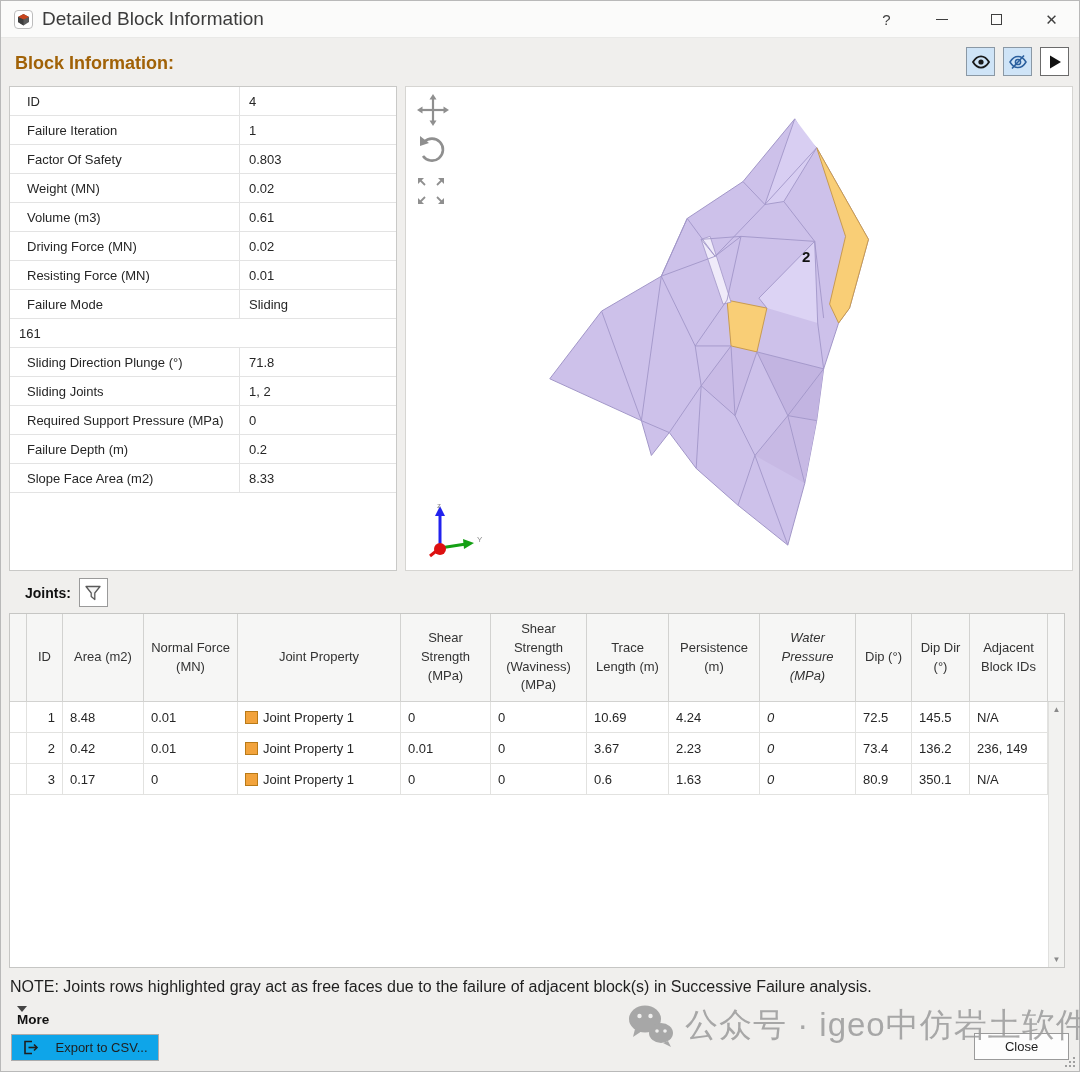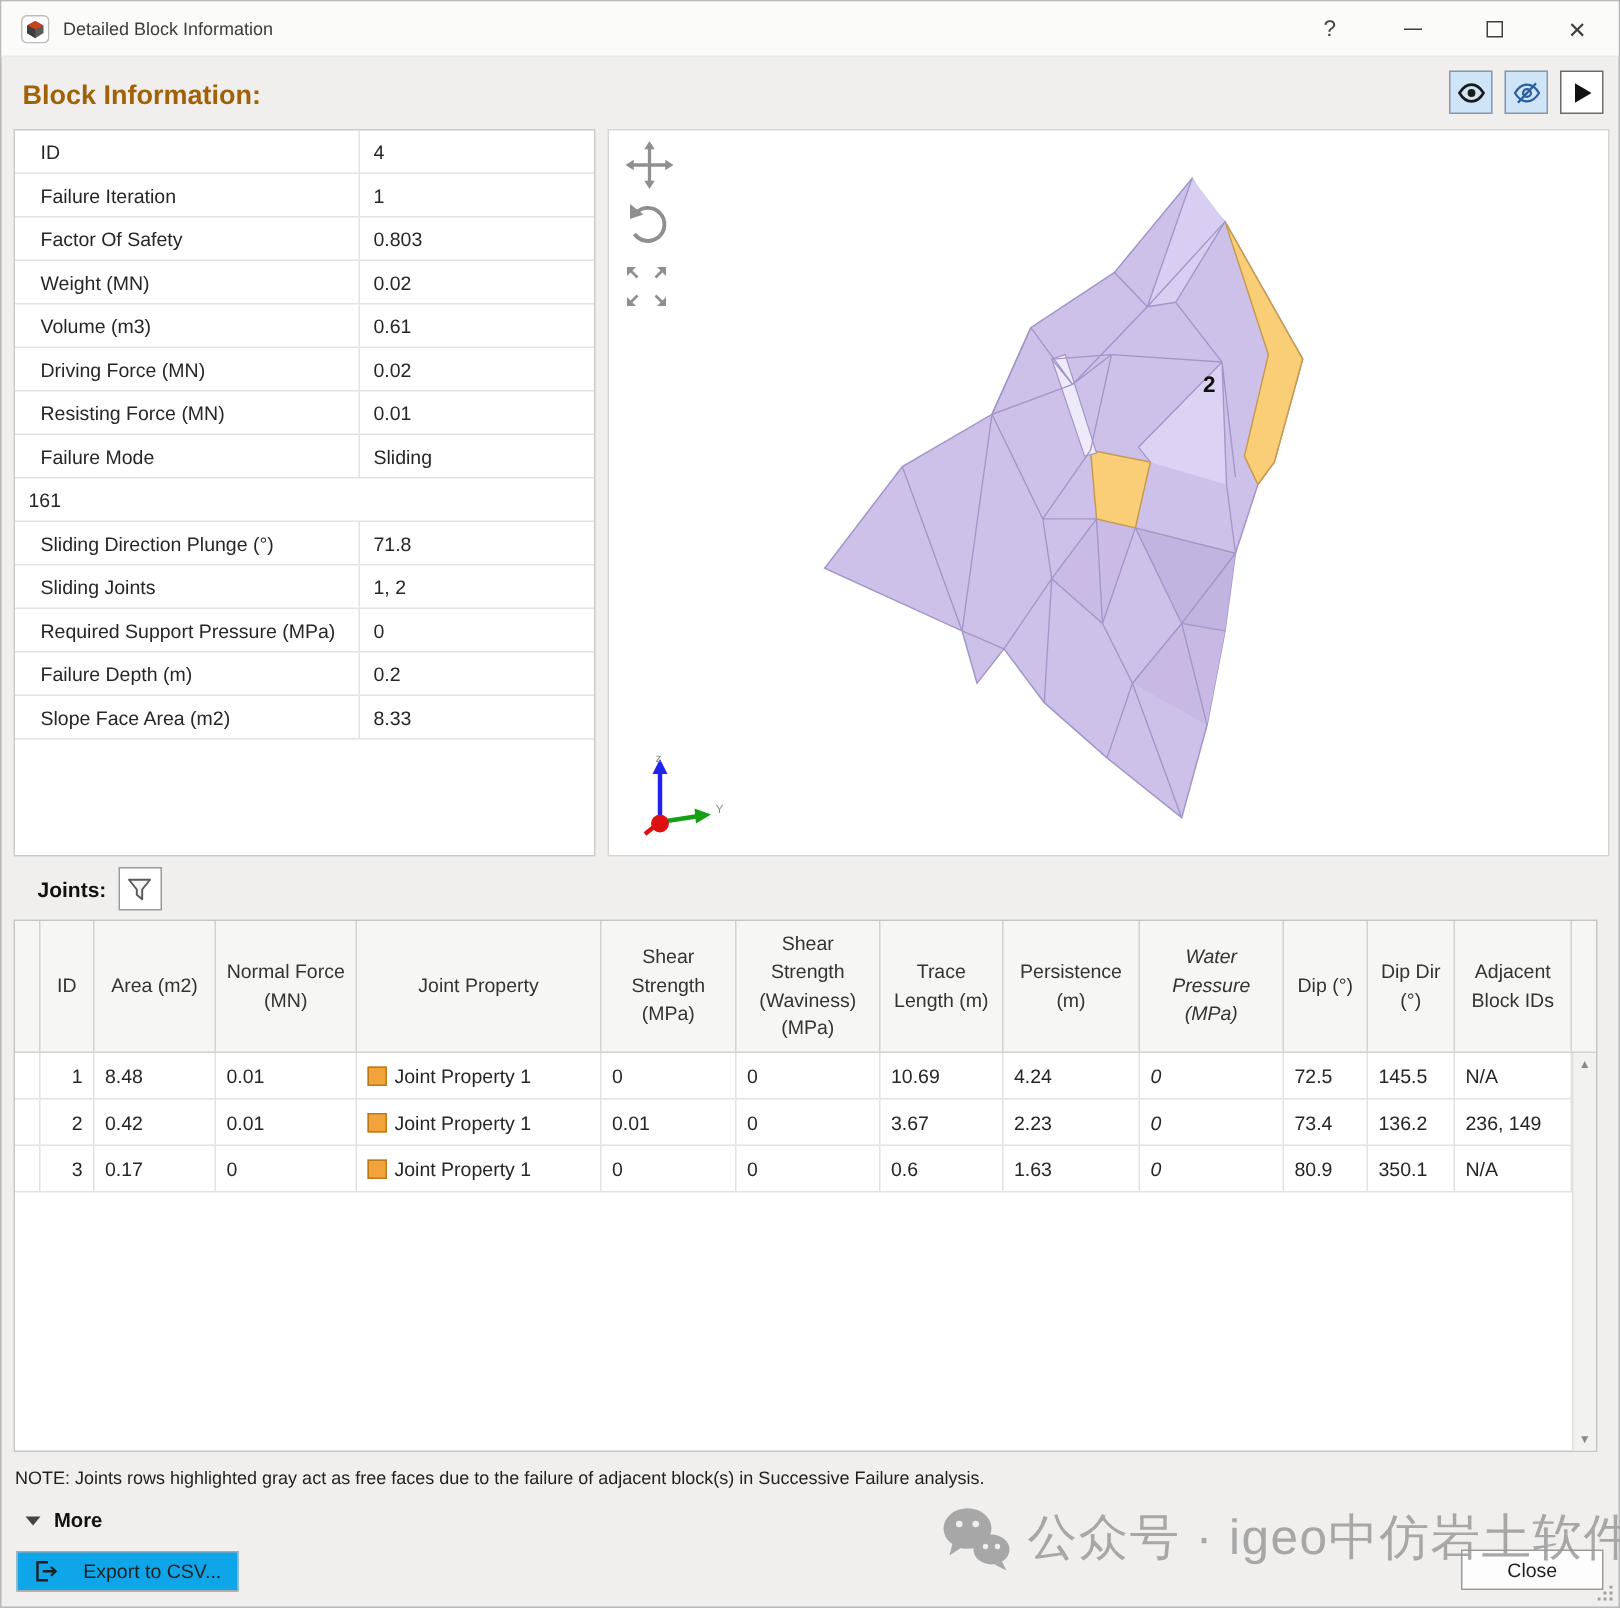--- a/index.html
+++ b/index.html
@@ -5,21 +5,21 @@
   * { margin:0; padding:0; box-sizing:border-box; }
   html,body { width:1080px; height:1072px; overflow:hidden;
     font-family:"Liberation Sans", sans-serif; background:#f0efed; }
   .window { position:relative; width:1080px; height:1072px; background:#f0efed;
     border:1px solid #b9b9b9; }
 
   
   .titlebar { position:absolute; left:0; top:0; width:100%; height:37px;
     background:#fbfbfa; border-bottom:1px solid #e9e9e7; display:flex; align-items:center; }
   .app-icon { margin-left:13px; width:19px; height:19px; }
-  .win-title { margin-left:9px; font-size:12px; color:#3c3c3c; }
+  .win-title { margin-left:9px; font-size:19px; color:#3c3c3c; }
   .win-controls { position:absolute; right:0; top:0; height:37px; display:flex; }
   .win-btn { width:55px; height:37px; display:flex; align-items:center; justify-content:center;
     font-size:15px; color:#3f3f3f; cursor:default; }
   .maxi-box { width:11px; height:11px; border:1px solid #3f3f3f; }
   .mini-line { width:12px; height:1px; background:#3f3f3f; }
 
   
   .section-header { position:absolute; left:0; top:38px; width:100%; height:46px; }
   .bi-label { position:absolute; left:14px; top:14px; font-size:18px; font-weight:bold; color:#a16207; }
   .hdr-buttons { position:absolute; right:10px; top:8px; display:flex; gap:8px; }
@@ -59,22 +59,22 @@
   .c-sel{width:17px;} .c-id{width:36px;} .c-area{width:81px;} .c-nf{width:94px;} .c-jp{width:163px;}
   .c-ss{width:90px;} .c-ssw{width:96px;} .c-tl{width:82px;} .c-per{width:91px;} .c-wp{width:96px;font-style:italic;}
   .c-dip{width:56px;} .c-dd{width:58px;} .c-adj{width:78px;} .c-sb{flex:1;}
   .swatch { width:13px; height:13px; background:var(--joint-swatch,#F2A33C); border:1px solid #b97a17;
     margin-right:5px; flex:0 0 auto; }
   .vscroll { position:absolute; right:0; top:88px; bottom:0; width:16px; background:#f2f2f0;
     border-left:1px solid #e0e0de; display:flex; flex-direction:column; justify-content:space-between;
     align-items:center; padding:3px 0; font-size:8px; color:#8a8a8a; }
 
   
-  .note { position:absolute; left:9px; top:977px; font-size:12px; color:#1f1f1f; }
-  .more-row { position:absolute; left:16px; top:1005px; display:flex; align-items:center; }
+  .note { position:absolute; left:9px; top:977px; font-size:16px; color:#1f1f1f; }
+  .more-row { position:absolute; left:16px; top:1005px; display:flex; align-items:flex-start;flex-direction:column; }
   .more-tri { width:0; height:0; border-left:5px solid transparent; border-right:5px solid transparent;
     border-top:6px solid #444; margin-right:9px; }
   .more-label { font-size:13.5px; font-weight:bold; color:#111; }
   .export-btn { position:absolute; left:10px; top:1033px; width:148px; height:27px; background:#0ea5e9;
     border:1px solid #ababab; display:flex; align-items:center; justify-content:center; gap:16px;
     font-size:13px; color:#1f1f1f; }
   .close-btn { position:absolute; left:973px; top:1032px; width:95px; height:27px; background:#fdfdfd;
     border:1px solid #9a9a9a; display:flex; align-items:center; justify-content:center;
     font-size:13px; color:#1f1f1f; z-index:3; }
   .watermark { position:absolute; left:626px; top:1002px; display:flex; align-items:center; gap:10px;

